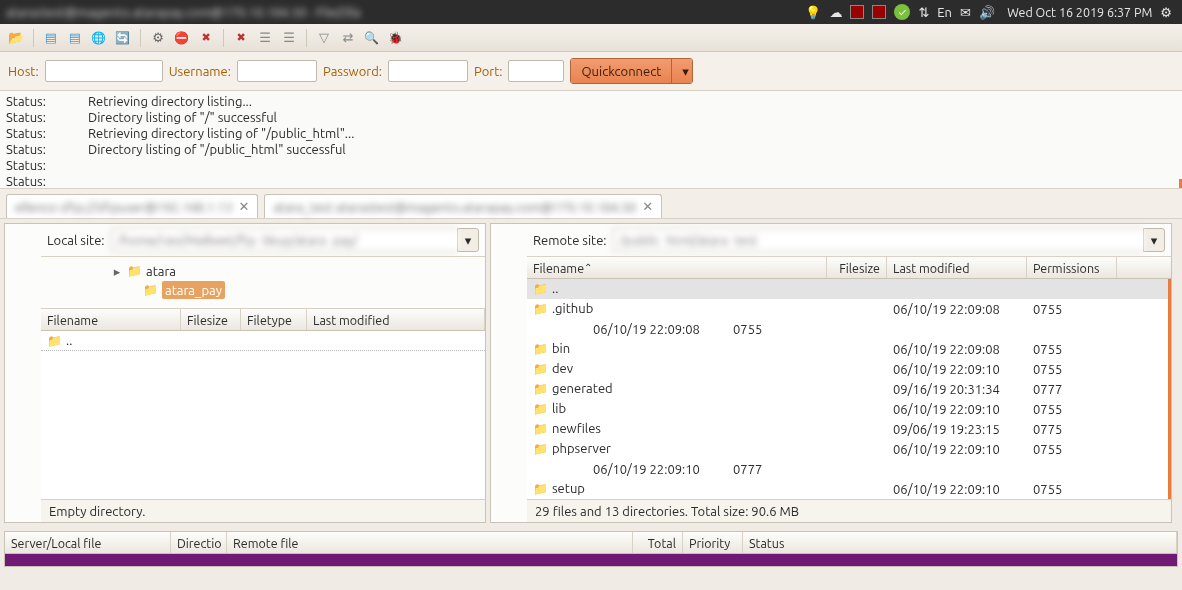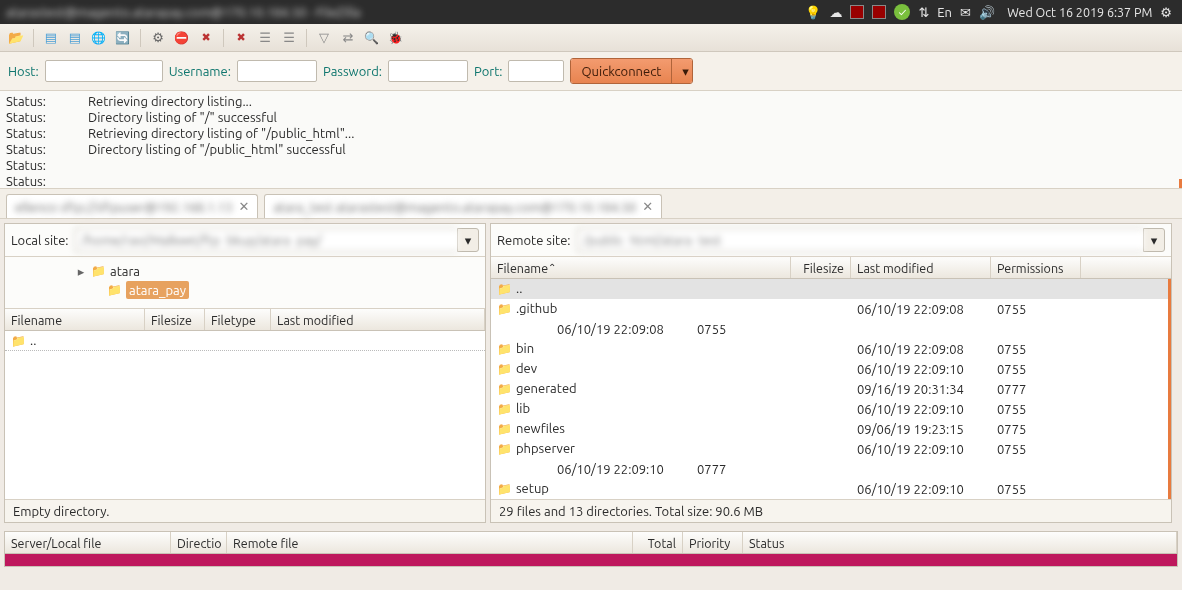--- a/index.html
+++ b/index.html
@@ -26,41 +26,41 @@
 .ic-list::before { content:"☰"; color:#888; }
 .ic-stop::before { content:"⛔"; font-size:12px; }
 .ic-x::before { content:"✖"; color:#b33; font-size:11px; }
 .ic-find::before { content:"🔍"; font-size:12px; }
 .ic-cmp::before { content:"⇄"; color:#888; }
 .ic-filter::before { content:"▽"; color:#888; }
 .ic-bug::before { content:"🐞"; font-size:12px; }
 
 
 .qcbar { background:#f5f1ea; border-bottom:1px solid #d8d1c5; padding:6px 8px; display:flex; align-items:center; gap:6px; }
-.qcbar label { font-size:13px; color:#0f766e; }
+.qcbar label { font-size:13px; color:#a16207; }
 .qcbar input { height:22px; border:1px solid #c0baae; background:#fff; padding:0 4px; border-radius:2px; }
 .qcbtn { display:flex; border:1px solid #b0643a; border-radius:3px; overflow:hidden; }
 .qcbtn button { height:24px; background:linear-gradient(#f39b6f,#e88450); border:none; padding:0 10px; cursor:pointer; font-size:13px; color:#3a1a08; }
 .qcbtn .dd { width:18px; border-left:1px solid #b0643a; }
 
 
 .log { background:#fafaf8; border-bottom:1px solid #d8d1c5; height:98px; overflow:hidden; padding:2px 6px; position:relative; }
 .log .row { display:flex; gap:24px; line-height:16px; }
 .log .lbl { width:58px; }
 .log .orange-edge { position:absolute; right:0; top:88px; width:3px; height:10px; background:#e87b3f; }
 
 
 .tabsrow { background:#f3efe8; border-bottom:1px solid #d8d1c5; height:30px; display:flex; align-items:flex-end; padding:0 6px; gap:6px; }
 .tab { height:24px; background:#fff; border:1px solid #c9c2b6; border-bottom:none; border-radius:3px 3px 0 0; display:flex; align-items:center; padding:0 8px; gap:6px; }
 .tab .blurtext { filter: blur(3px); color:#666; }
 .tab .closex { color:#888; cursor:pointer; }
 
 
 .panes { display:flex; gap:4px; padding:4px; }
-.pane { border:1px solid #c9c2b6; background:#fcfcfa; display:flex; flex-direction:column; }
+.pane { border:1px solid #c9c2b6; background:#fcfcfa; display:flex; flex-direction:column;padding-left:36px; }
 .pane.left { width:482px; }
 .pane.right { width:682px; }
 
 .sitebar { display:flex; align-items:center; border-bottom:1px solid #d8d1c5; padding:4px 6px; gap:6px; }
 .sitebar label { font-size:13px; }
 .sitebar .combo { flex:1; display:flex; }
 .sitebar .combo input { flex:1; height:24px; border:1px solid #c0baae; border-right:none; border-radius:3px 0 0 3px; padding:0 6px; color:#777; }
 .sitebar .combo .dd { width:22px; height:24px; border:1px solid #c0baae; border-radius:0 3px 3px 0; background:#f2eee6; display:flex; align-items:center; justify-content:center; cursor:pointer; }
 .blurv { filter: blur(3px); }
 
@@ -79,21 +79,21 @@
 .frow .cell { padding:0 6px; white-space:nowrap; overflow:hidden; }
 .frow .ic-folder { color:#5a95cf; margin-right:4px; }
 .frow .ic-folder::before { content:"📁"; font-size:12px; }
 .frow.dotted { border-bottom:1px dotted #bbb; }
 .frow.selup { background:#e3e3e3; }
 
 .statusline { border-top:1px solid #d8d1c5; padding:4px 8px; font-size:13px; background:#f7f4ee; }
 .orange-stripe { position:absolute; right:0; top:0; width:3px; height:230px; background:#e87b3f; }
 
 
-.queue { margin:4px; border:1px solid #c9c2b6; background:#be185d; height:36px;}
+.queue { margin:4px; border:1px solid #c9c2b6; background:#701a75; height:36px;}
 .queue .listhdr .col { font-size:12.5px; }
 
 </style>
 </head>
 <body>
 
 <div class="sysbar">
   <span class="title">atarastest@magento.atarapay.com@170.10.184.50 - FileZilla</span>
   <span class="spacer"></span>
   <span class="ind">💡</span>

